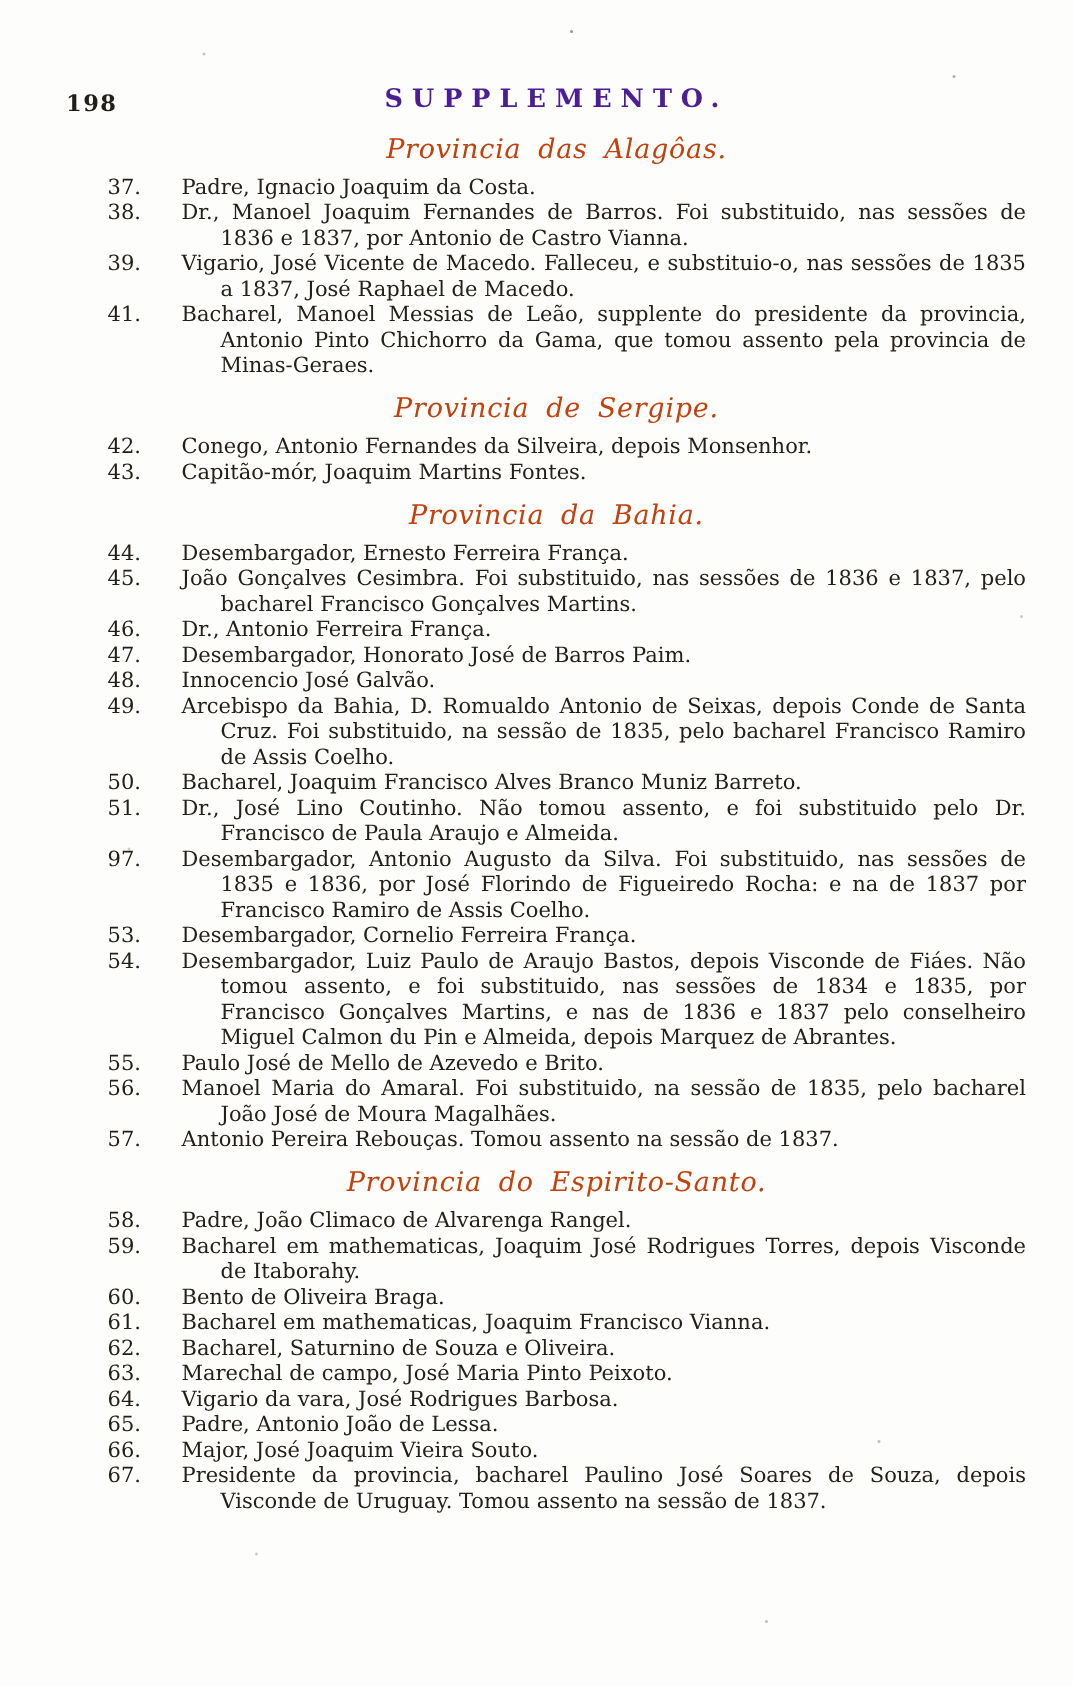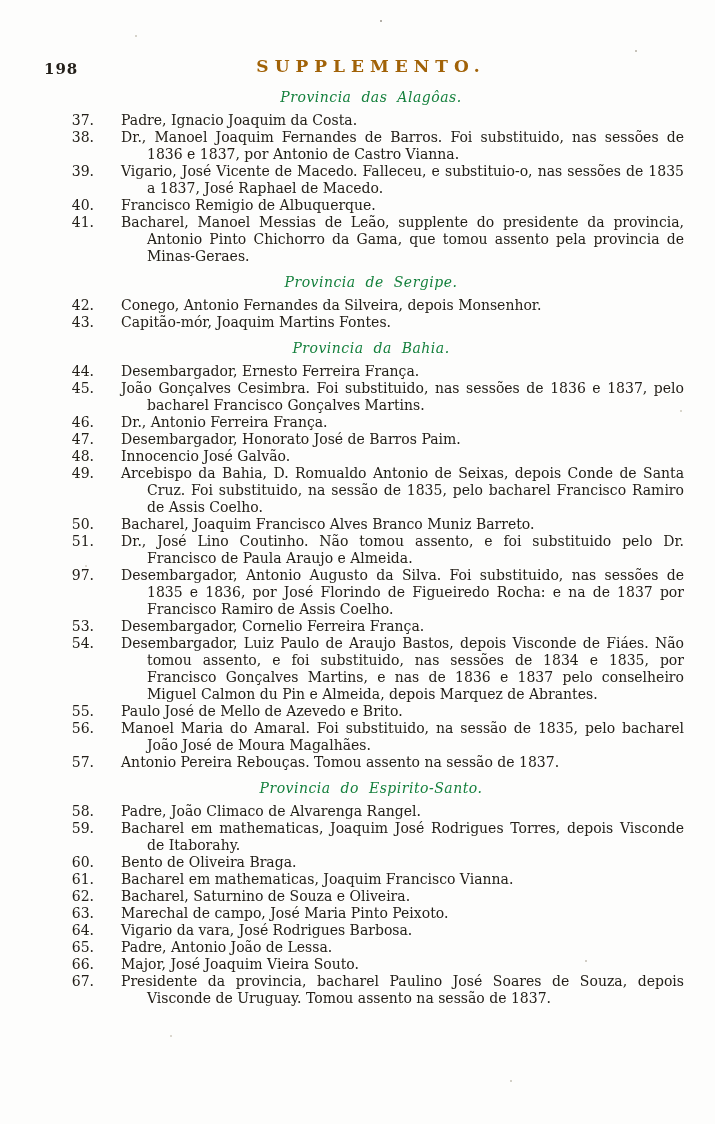--- a/index.html
+++ b/index.html
@@ -32,30 +32,30 @@
     font-weight: bold;
     font-size: 15px;
     letter-spacing: 1px;
   }
   .doc-title {
     display: inline-block;
     margin: 0;
     font-size: 17px;
     font-weight: bold;
     letter-spacing: 6px;
-    color: #a16207;
+    color: #4c1d95;
   }
   .section-heading {
     text-align: center;
     font-style: italic;
-    font-size: 14px;
+    font-size: 18px;
     word-spacing: 5px;
     letter-spacing: 0.5px;
     margin: 9px 0 7px 0;
-    color: #15803d;
+    color: #c2410c;
   }
   .items {
     margin: 0;
   }
   .item {
     display: flex;
     font-size: 14px;
     line-height: 17px;
     color: #242019;
     gap: 15px;
@@ -111,24 +111,20 @@
         </div>
         <div class="item">
           <span class="num">38.</span>
           <span class="text">Dr., Manoel Joaquim Fernandes de Barros. Foi substituido, nas sessões de 1836 e 1837, por Antonio de Castro Vianna.</span>
         </div>
         <div class="item">
           <span class="num">39.</span>
           <span class="text">Vigario, José Vicente de Macedo. Falleceu, e substituio-o, nas sessões de 1835 a 1837, José Raphael de Macedo.</span>
         </div>
         <div class="item">
-          <span class="num">40.</span>
-          <span class="text">Francisco Remigio de Albuquerque.</span>
-        </div>
-        <div class="item">
           <span class="num">41.</span>
           <span class="text">Bacharel, Manoel Messias de Leão, supplente do presidente da provincia, Antonio Pinto Chichorro da Gama, que tomou assento pela provincia de Minas-Geraes.</span>
         </div>
       </div>
       <div class="section-heading">Provincia de Sergipe.</div>
       <div class="items">
         <div class="item">
           <span class="num">42.</span>
           <span class="text">Conego, Antonio Fernandes da Silveira, depois Monsenhor.</span>
         </div>

